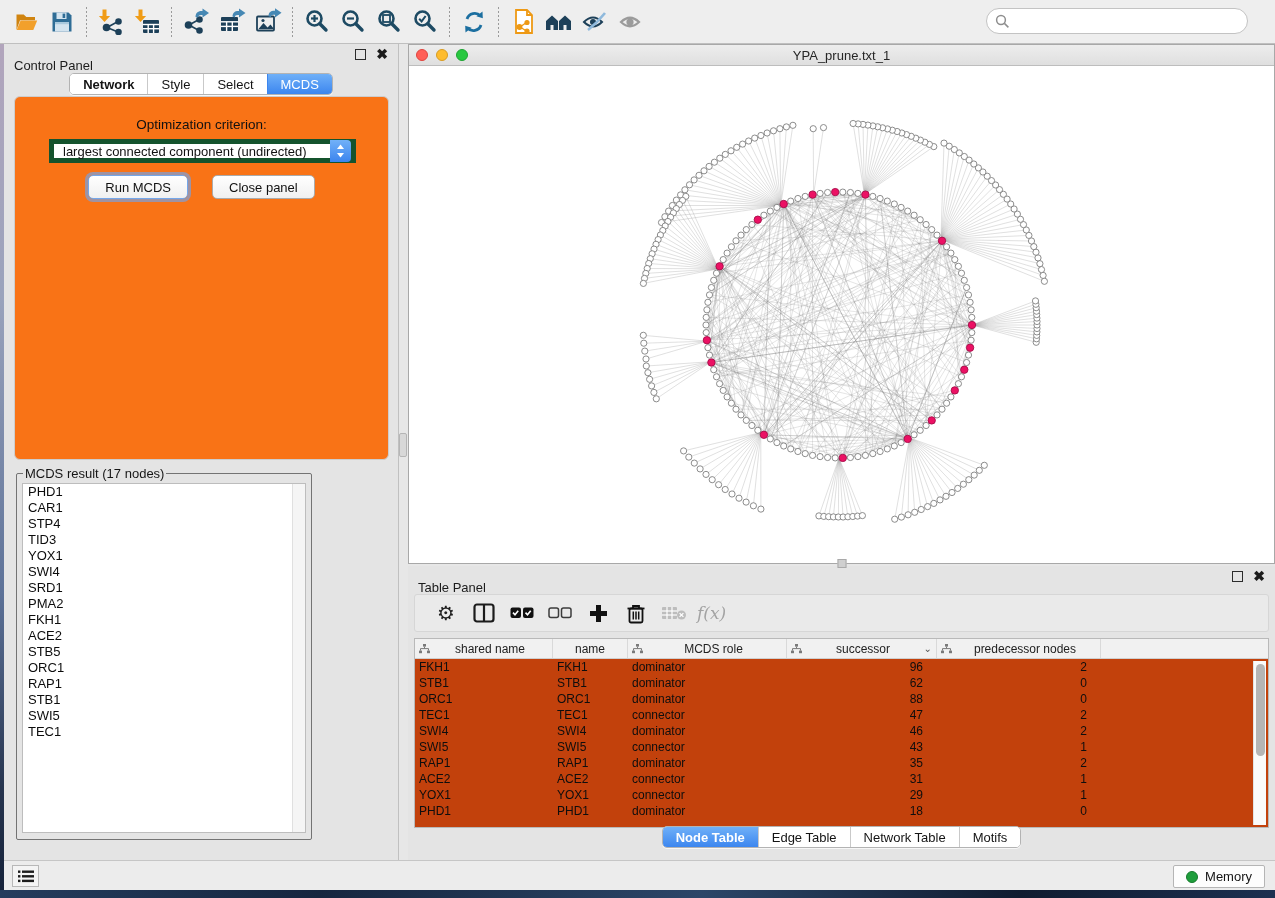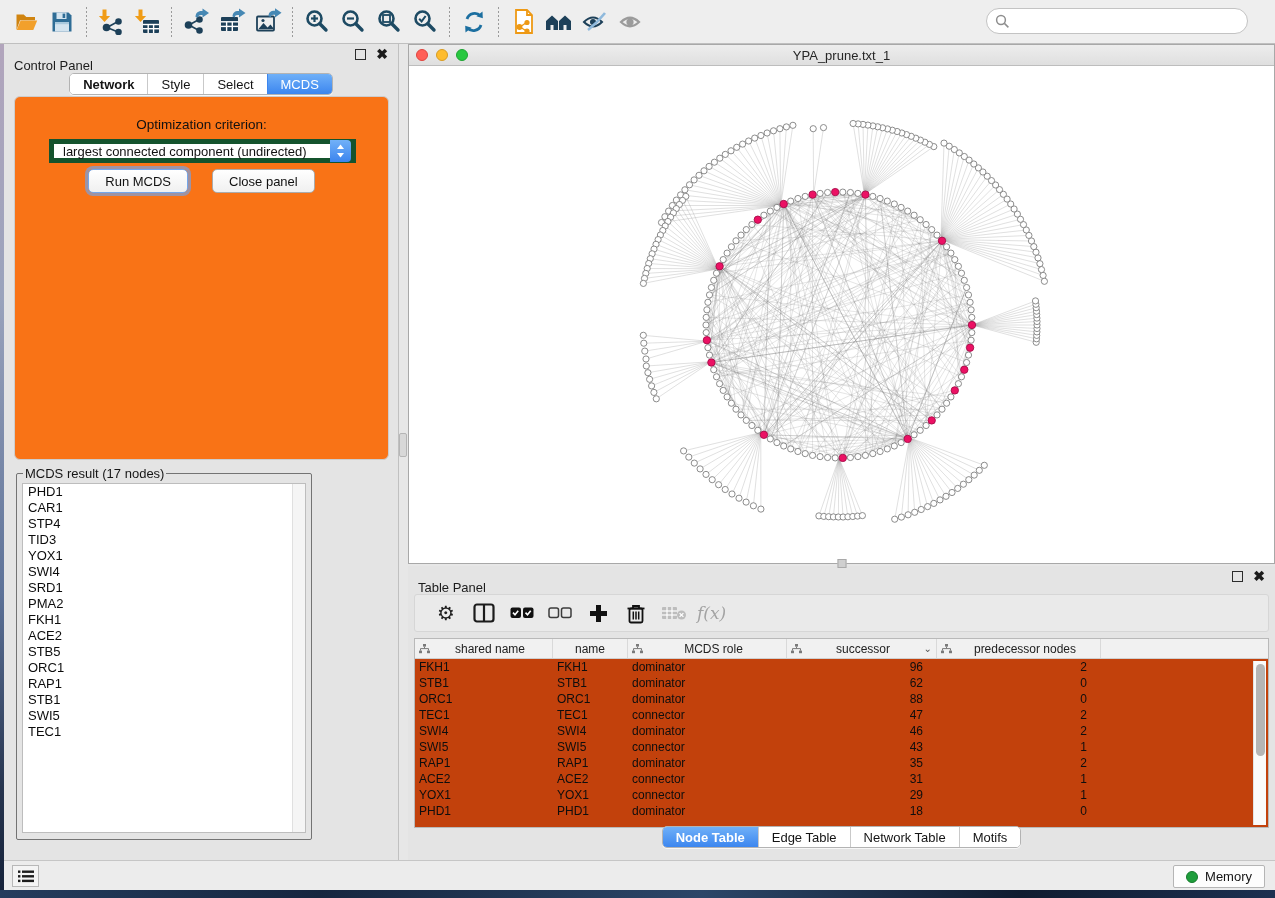--- a/index.html
+++ b/index.html
@@ -47,21 +47,21 @@
 
   .cp-group { position:absolute; left:10px; top:52px; width:375px; height:364px; background:#f97316;
     border:1px solid #cdcdcd; border-radius:6px; }
   .opt-label { position:absolute; top:20px; width:100%; text-align:center; font-size:13.5px; color:#111; }
   .dropdown { position:absolute; left:34px; top:42px; width:307px; height:24px; background:#ffffff;
     border:5px solid #14532d; border-radius:0; display:flex; align-items:center; }
   .dropdown .dd-text { flex:1; padding-left:9px; font-size:13px; color:#111; white-space:nowrap; overflow:hidden; }
   .dd-stepper { width:21px; height:22px; border-radius:0 4px 4px 0; background:linear-gradient(#72b1f8,#3b84ee);
     display:flex; flex-direction:column; align-items:center; justify-content:center; color:#fff; }
   .dd-stepper svg { display:block; }
-  .btnrow { position:absolute; top:72px; width:100%; display:flex; justify-content:center; gap:24px; }
+  .btnrow { position:absolute; top:78px; width:100%; display:flex; justify-content:center; gap:24px; }
   .mac-btn { height:24px; padding:0 16px; background:linear-gradient(#ffffff,#f0f0f0); border:1px solid #ababab;
     border-radius:5px; font-size:13px; color:#111; display:flex; align-items:center; font-family:"Liberation Sans",sans-serif; }
   .mac-btn.focused { box-shadow:0 0 0 3px rgba(110,165,240,.65); border-color:#74a7ea; }
 
   fieldset.mcds-result { position:absolute; left:12px; top:422px; width:296px; height:374px;
     border:1px solid #737373; border-radius:2px; background:#e4e4e4; padding:0; }
   fieldset.mcds-result legend { font-size:13px; color:#161616; margin-left:6px; padding:0 2px; }
   .mcds-list { position:absolute; left:5px; top:2px; right:5px; bottom:6px; background:#ffffff;
     border:1px solid #bdbdbd; overflow:hidden; }
   .mcds-scroll { position:absolute; right:0; top:0; bottom:0; width:13px; background:#f5f5f5; border-left:1px solid #e0e0e0; }

